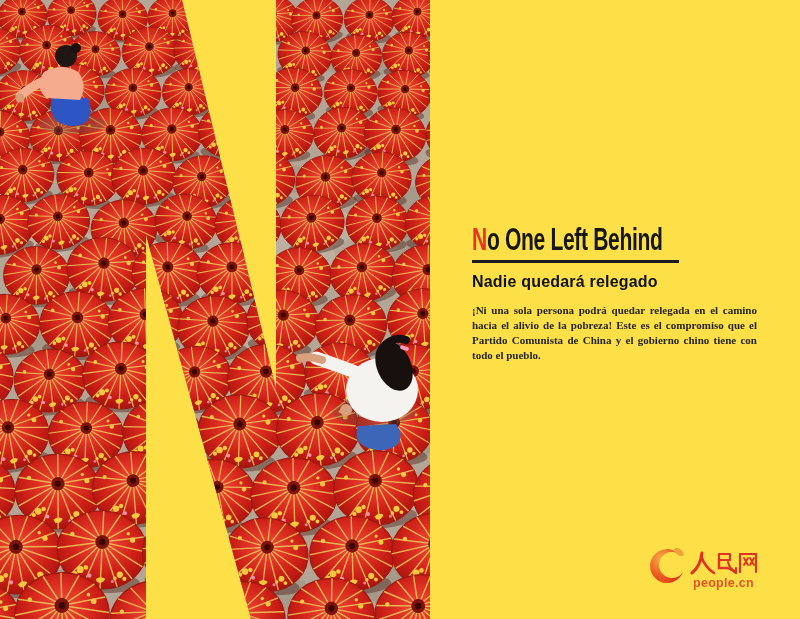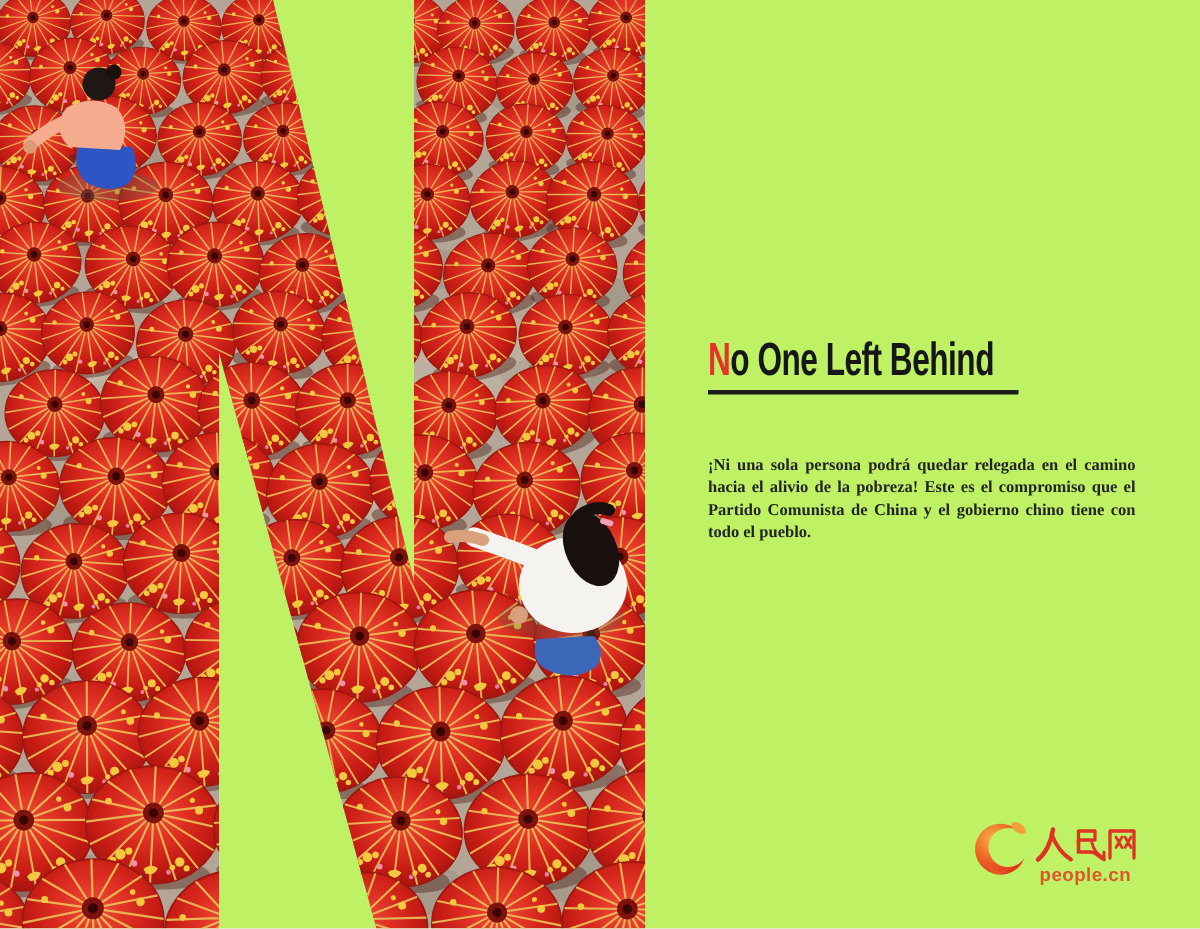--- a/index.html
+++ b/index.html
@@ -1,16 +1,16 @@
 <!DOCTYPE html>
 <html><head>
 <meta charset="utf-8">
 <style>
   html,body{margin:0;padding:0;background:#ffffff;}
-  #page{position:relative;width:800px;height:619px;background:#bef264;overflow:hidden;
+  #page{position:relative;width:800px;height:619px;background:#fde047;overflow:hidden;
         font-family:"Liberation Sans",sans-serif;}
   #n-art{position:absolute;left:0;top:0;}
   .headline{position:absolute;left:472px;top:224px;white-space:nowrap;line-height:1;
             font-weight:bold;font-size:31px;letter-spacing:-0.5px;color:#161616;
             transform:scaleX(0.68);transform-origin:0 50%;}
   .headline .init{color:#e5342a;}
   .rule{position:absolute;left:472px;top:260px;width:207px;height:3px;background:#1c1c1c;}
   .subtitle{position:absolute;left:472px;top:273px;font-size:16px;font-weight:bold;
             color:#111;letter-spacing:0.2px;white-space:nowrap;}
   .bodytext{position:absolute;left:472px;top:303px;width:285px;
@@ -224,20 +224,21 @@
         <circle cx="-34" cy="28" r="6" fill="#d9a07c"></circle>
       </g>
       </g>
   </svg>
 
   <div class="headline">
     <span class="init">N</span><span>o One Left Behind</span>
   </div>
   <div class="rule"></div>
 
+  <div class="subtitle">Nadie quedará relegado</div>
 
   <div class="bodytext">¡Ni una sola persona podrá quedar relegada en el camino hacia el alivio de la pobreza! Este es el compromiso que el Partido Comunista de China y el gobierno chino tiene con todo el pueblo.</div>
 
   <svg class="logo" width="134" height="50" viewBox="0 0 134 50" role="img">
     <defs>
       <radialGradient id="swirlG" cx="0.35" cy="0.3" r="0.85">
         <stop offset="0" stop-color="#f7b148"></stop>
         <stop offset="0.45" stop-color="#ee6a28"></stop>
         <stop offset="1" stop-color="#dc2417"></stop>
       </radialGradient>

